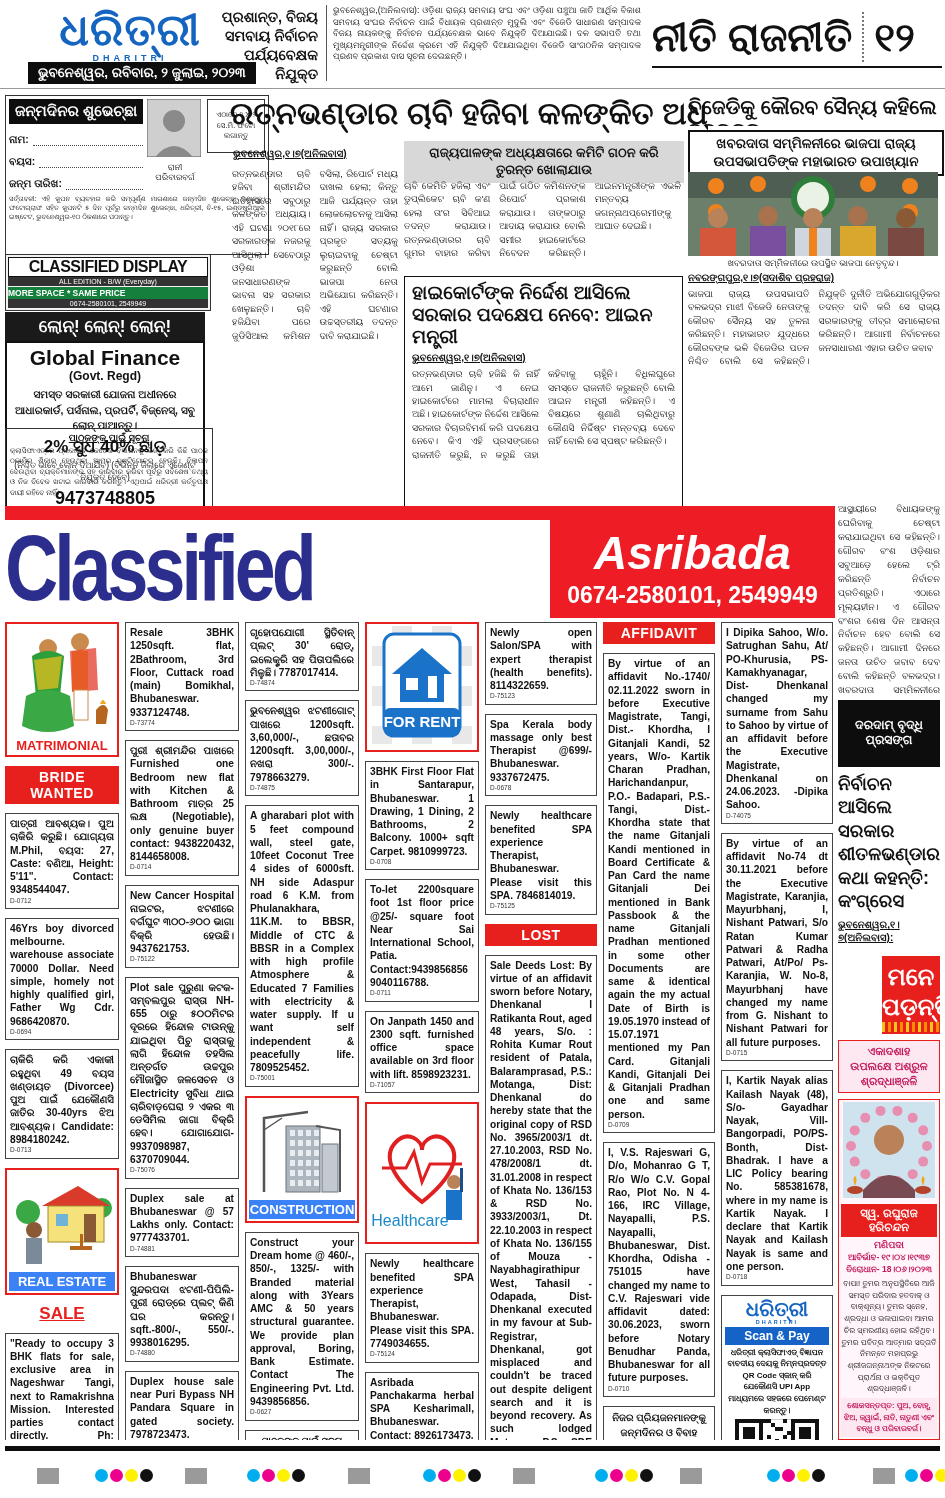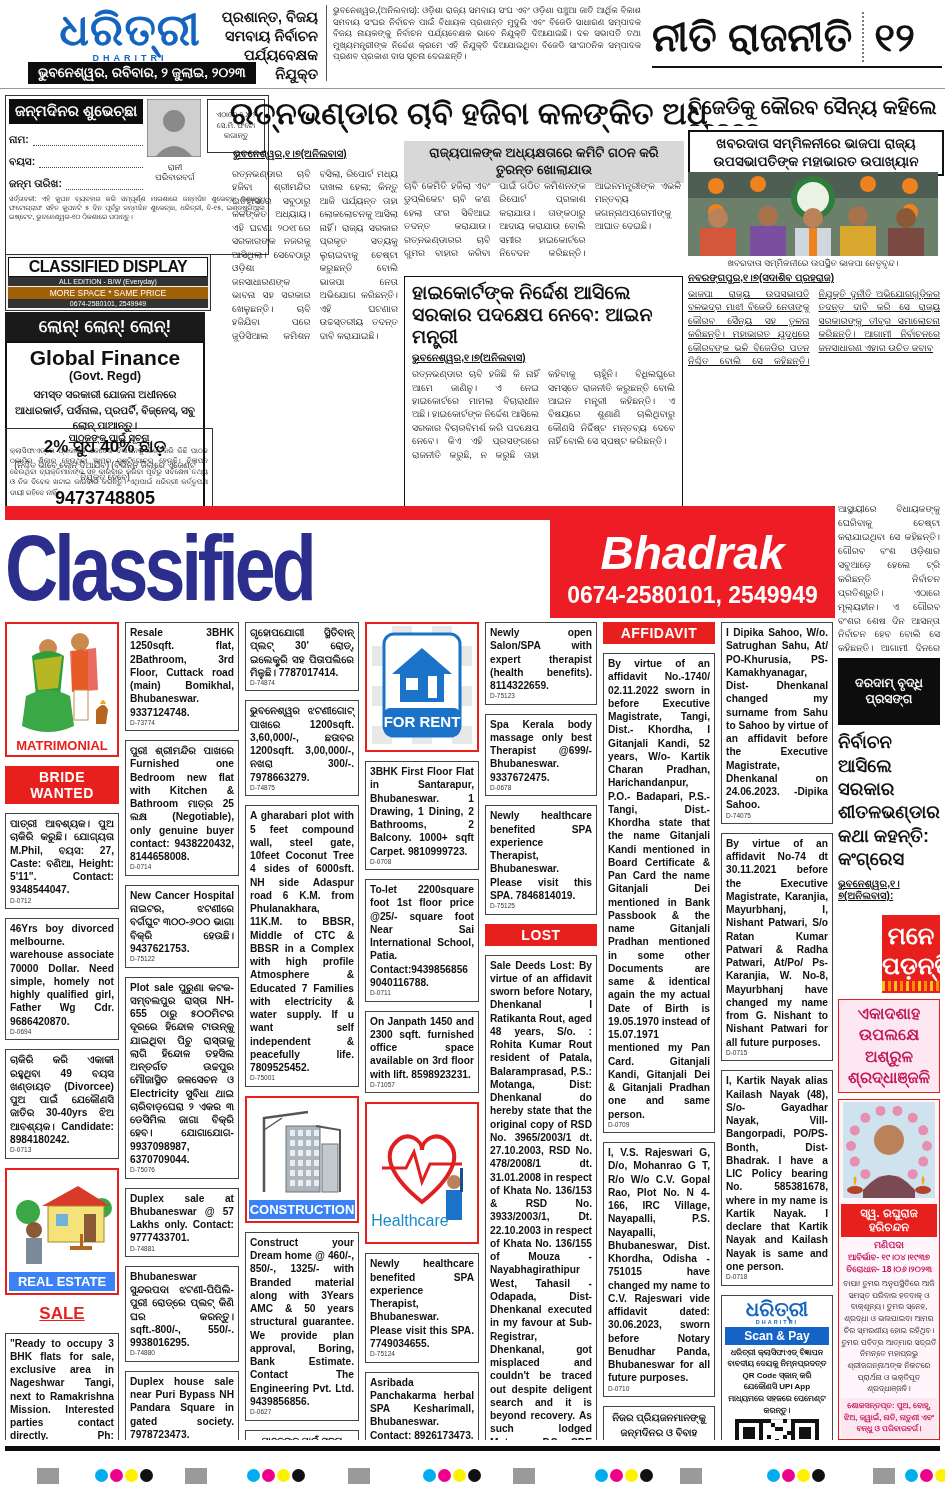--- a/index.html
+++ b/index.html
@@ -19,21 +19,21 @@
   
   .bday-box{border:1px solid #333;padding:3px;}
   .bday-title{background:#0d0d0d;color:#fff;font-weight:800;font-size:15px;text-align:center;padding:3px 4px;}
   .bday-row{display:flex;align-items:flex-end;font-size:10.5px;font-weight:700;margin-top:9px;}
   .bday-dots{flex:1;border-bottom:1.5px dotted #444;margin-left:4px;height:10px;}
   .photo-cap{font-size:8.5px;text-align:center;line-height:1.2;margin-top:1px;}
   .paste-box{border:1.5px solid #333;font-size:7.5px;text-align:center;padding:10px 2px;line-height:1.4;}
   .bday-note{font-size:6.8px;line-height:1.35;text-align:justify;margin-top:4px;}
   .cd-banner{border:1px solid #333;background:#f2f2f2;padding:2px;}
   .cd-t1{font-size:16px;font-weight:800;letter-spacing:-.5px;background:#fff;border:1px solid #111;text-align:center;}
-  .cd-t2{background:#a16207;color:#fff;font-size:8.5px;font-weight:400;text-align:center;padding:1px 0;margin-top:1px;}
+  .cd-t2{background:#15803d;color:#fff;font-size:8.5px;font-weight:700;text-align:left;padding:1px 0;margin-top:1px;}
   .cd-badge{font-size:7px;background:#333;color:#fff;text-align:center;padding:1px 0;}
   .loan-head{background:#1a1a1a;color:#fff;font-size:17px;font-weight:800;text-align:center;padding:4px 0;}
   .loan-box{border:2px solid #111;padding:4px 5px;text-align:center;}
   .loan-name{font-size:21px;font-weight:800;line-height:1.05;}
   .loan-reg{font-size:12px;font-weight:700;}
   .loan-lines{font-size:10.5px;font-weight:700;line-height:1.45;margin-top:4px;}
   .loan-rate{font-size:17px;font-weight:800;margin:3px 0;}
   .loan-small{font-size:8.5px;line-height:1.4;}
   .loan-phone{font-size:18px;font-weight:800;margin-top:4px;}
   .tiny-notice{border:1px solid #333;padding:3px 4px;font-size:7.2px;line-height:1.45;text-align:justify;}
@@ -73,21 +73,21 @@
   .sp-logo{color:#1565c0;font-size:20px;font-weight:800;line-height:1;}
   .sp-logosub{color:#1565c0;font-size:5.5px;letter-spacing:2px;font-weight:700;}
   .sp-bar{background:#1663c7;color:#fff;font-size:12px;font-weight:800;padding:2px 0;margin:2px 0;}
   .sp-txt{font-size:8px;font-weight:700;line-height:1.45;text-align:center;}
   
   .r8-txt{font-size:9.3px;text-align:justify;line-height:1.5;}
   .kicker{background:#0d0d0d;color:#fff;font-size:12.5px;font-weight:800;text-align:center;padding:18px 0;}
   .r8-head{font-size:18px;font-weight:800;line-height:1.3;}
   .memban{background:#e8201d;color:#fff;font-size:24px;font-weight:800;text-align:center;padding:6px 0 2px;margin-left:44px;}
   .candles{height:10px;background:repeating-linear-gradient(90deg,#f5c518 0 3px,#e8201d 3px 6px,#ff8c00 6px 9px,#e8201d 9px 12px);}
-  .pinkban{background:#fde8f1;border:1px solid #e8201d;color:#c2185b;font-size:16px;font-weight:800;text-align:center;padding:3px 9px;line-height:1.35;}
+  .pinkban{background:#fde8f1;border:1px solid #e8201d;color:#c2185b;font-size:11px;font-weight:800;text-align:center;padding:3px 9px;line-height:1.35;}
   .memcard{border:1.5px solid #e8201d;background:#fff5fa;padding:2px;text-align:center;}
   .mem-name{background:#e8201d;color:#fff;font-size:11.5px;font-weight:800;padding:2px 0;margin-top:2px;}
   .mem-place{color:#c2185b;font-size:9.5px;font-weight:800;margin-top:2px;}
   .mem-dates{color:#c2185b;font-size:8.5px;font-weight:800;line-height:1.5;}
   .mem-trib{font-size:7.8px;line-height:1.5;text-align:center;margin-top:2px;}
   .mem-mourn{background:#fde8f1;color:#c2185b;font-size:7.8px;font-weight:800;margin-top:3px;padding:2px;line-height:1.5;}
   .botrule{background:#0d0d0d;height:5px;}
   .regsq{position:absolute;width:22px;height:16px;background:#9a9a9a;}
   .dot{display:inline-block;width:13px;height:13px;border-radius:50%;margin-right:2px;}
 </style>
@@ -204,30 +204,30 @@
           <rect x="121" y="56" width="8" height="28" fill="#f0821e"></rect>
           <circle cx="170" cy="44" r="10" fill="#a8724c"></circle>
           <rect x="152" y="54" width="36" height="30" fill="#d9a62e"></rect>
           <circle cx="218" cy="46" r="10" fill="#8a5a36"></circle>
           <rect x="200" y="56" width="36" height="28" fill="#7a4a42"></rect>
         </g>
       </svg>
   </div>
   <div class="abs caption od" style="left:688px;top:258px;width:250px;">ଖବରଦାତା ସମ୍ମିଳନୀରେ ଉପସ୍ଥିତ ଭାଜପା ନେତୃବୃନ୍ଦ।</div>
   <div class="abs dateline od" style="left:688px;top:272px;">ନବରଙ୍ଗପୁର,୧।୭(ସଦାଶିବ ପ୍ରହରାଜ)</div>
-  <div class="abs news-cols c2 od" style="left:688px;top:288px;width:252px;height:212px;overflow:hidden;text-decoration:underline;">ଭାଜପା ରାଜ୍ୟ ଉପସଭାପତି ବଳଭଦ୍ର ମାଝୀ ବିଜେଡି ନେତାଙ୍କୁ କୌରବ ସୈନ୍ୟ ସହ ତୁଳନା କରିଛନ୍ତି। ମହାଭାରତ ଯୁଦ୍ଧରେ କୌରବଙ୍କ ଭଳି ବିଜେଡିର ପତନ ନିଶ୍ଚିତ ବୋଲି ସେ କହିଛନ୍ତି। ନିଯୁକ୍ତି ଦୁର୍ନୀତି ଅଭିଯୋଗଗୁଡ଼ିକର ତଦନ୍ତ ଦାବି କରି ସେ ରାଜ୍ୟ ସରକାରଙ୍କୁ ତୀବ୍ର ସମାଲୋଚନା କରିଛନ୍ତି। ଆଗାମୀ ନିର୍ବାଚନରେ ଜନସାଧାରଣ ଏହାର ଉଚିତ ଜବାବ</div>
+  <div class="abs news-cols c2 od" style="left:688px;top:288px;width:252px;height:212px;overflow:hidden;">ଭାଜପା ରାଜ୍ୟ ଉପସଭାପତି ବଳଭଦ୍ର ମାଝୀ ବିଜେଡି ନେତାଙ୍କୁ କୌରବ ସୈନ୍ୟ ସହ ତୁଳନା କରିଛନ୍ତି। ମହାଭାରତ ଯୁଦ୍ଧରେ କୌରବଙ୍କ ଭଳି ବିଜେଡିର ପତନ ନିଶ୍ଚିତ ବୋଲି ସେ କହିଛନ୍ତି। ନିଯୁକ୍ତି ଦୁର୍ନୀତି ଅଭିଯୋଗଗୁଡ଼ିକର ତଦନ୍ତ ଦାବି କରି ସେ ରାଜ୍ୟ ସରକାରଙ୍କୁ ତୀବ୍ର ସମାଲୋଚନା କରିଛନ୍ତି। ଆଗାମୀ ନିର୍ବାଚନରେ ଜନସାଧାରଣ ଏହାର ଉଚିତ ଜବାବ</div>
 
   <div class="abs" style="left:5px;top:506px;width:830px;height:112px;">
     <div class="band-red" style="height:14px;"></div>
     <div style="display:flex;height:98px;">
       <div style="flex:1;display:flex;align-items:center;overflow:hidden;">
         <span class="classified-word">Classified</span>
       </div>
       <div class="band-red" style="width:285px;display:flex;flex-direction:column;justify-content:center;align-items:center;gap:6px;">
-        <span class="everyday">Bhadrak</span>
+        <span class="everyday">Asribada</span>
         <span class="bphones">0674-2580101, 2549949</span>
       </div>
     </div>
   </div>
 
   <div class="abs cols" id="adcols" style="left:5px;top:622px;width:828px;height:818px;overflow:hidden;">
       <div class="ccol" style="width: 114px;">
         <div class="imgbox"><svg width="100" height="108" viewBox="0 0 100 108">
             <rect width="100" height="108" fill="#fff"></rect>
             <circle cx="36" cy="22" r="9" fill="#c98a4b"></circle>

